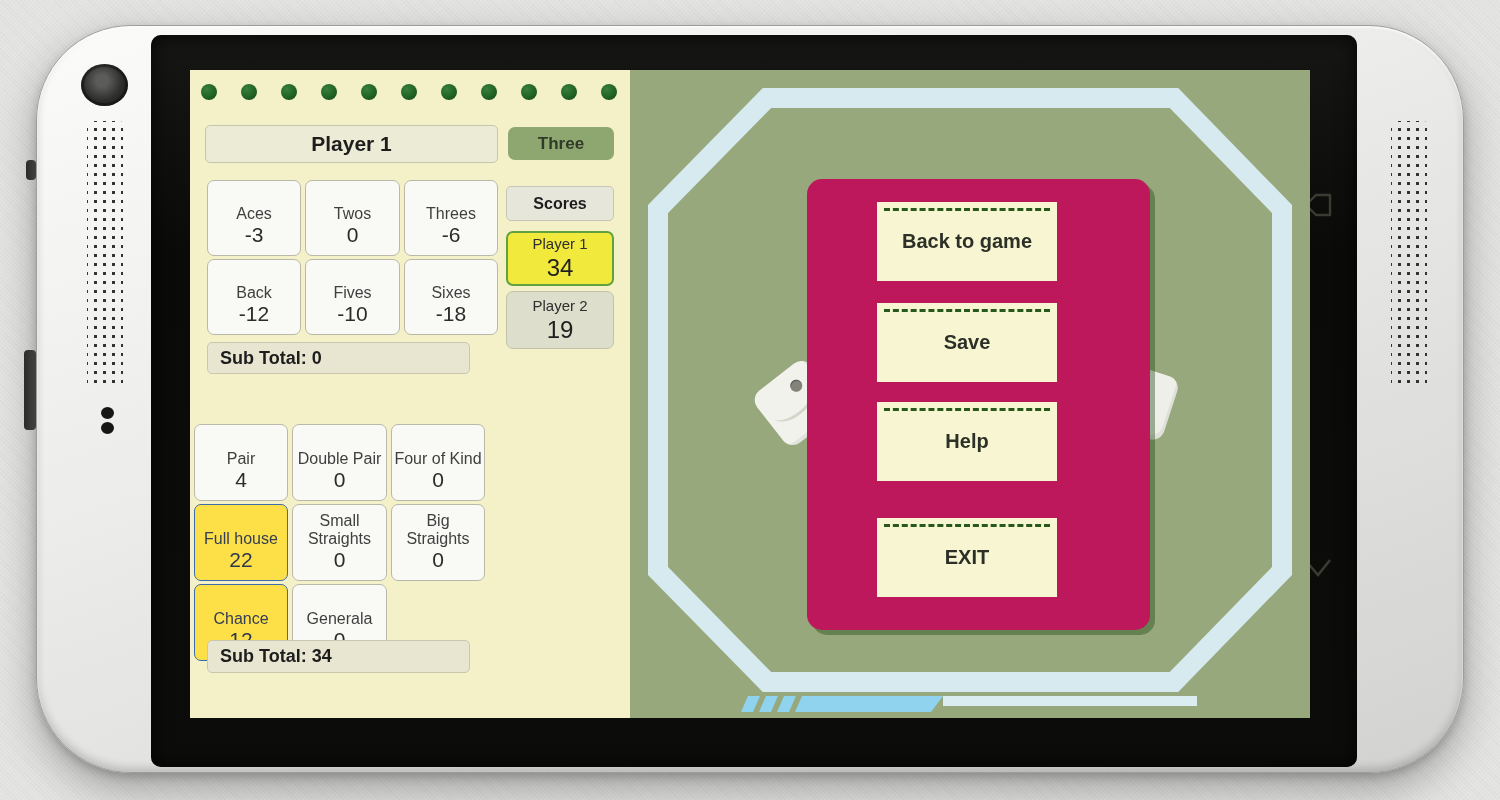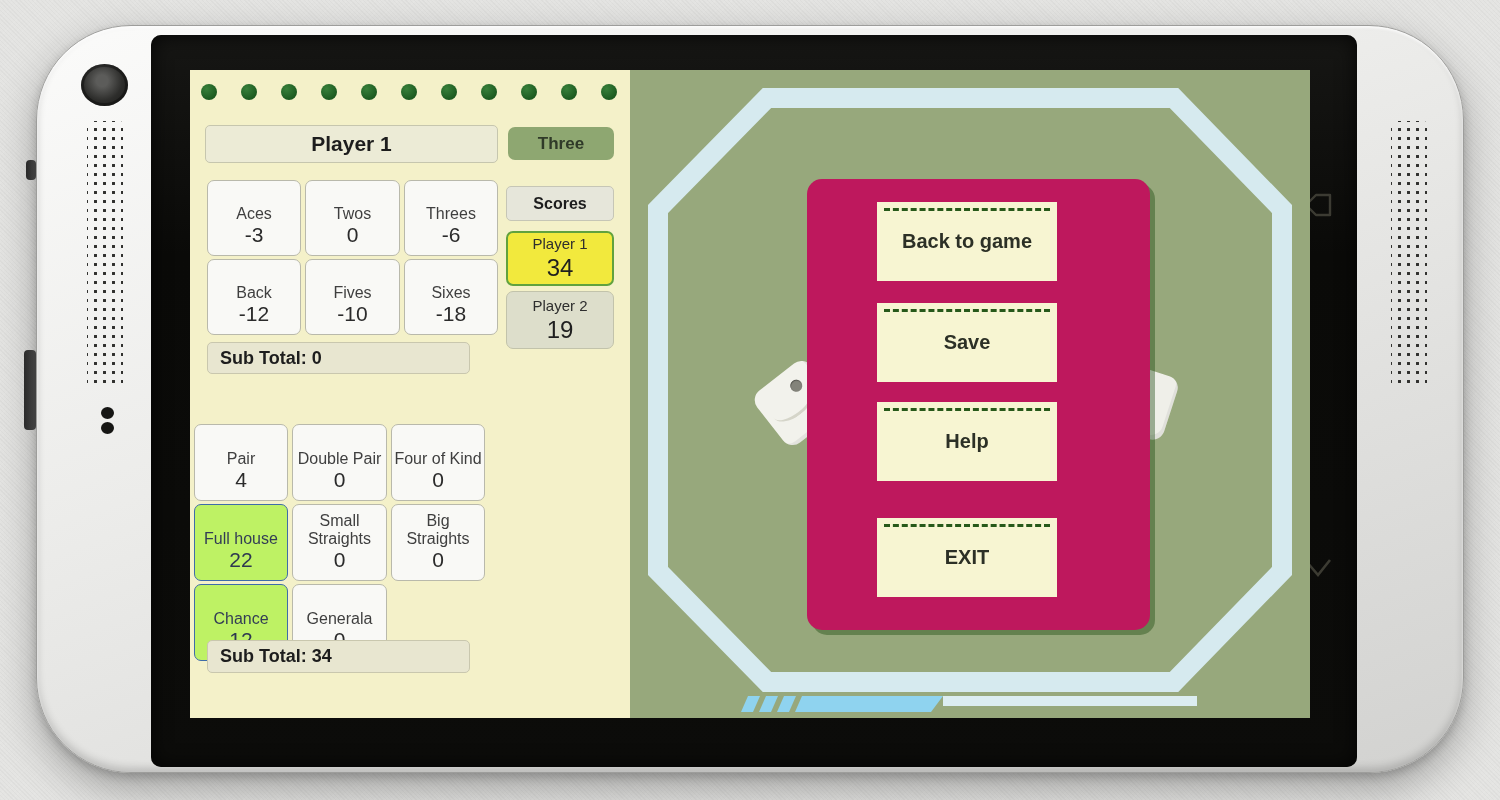--- a/index.html
+++ b/index.html
@@ -59,21 +59,21 @@
 
   
   .grid{display:grid;grid-template-columns:94px 95px 94px;gap:3px 4px;}
   #upper-grid{left:17px;top:110px;grid-auto-rows:76px;}
   #lower-grid{left:4px;top:326px;grid-auto-rows:77px;margin-top:28px;}
   .cell{background:#f9f9f6;border:1px solid #b9b9ab;border-radius:7px;
     display:flex;flex-direction:column;align-items:center;justify-content:flex-end;
     padding:5px 2px 8px;box-sizing:border-box;cursor:pointer;}
   .cell-label{font-size:16px;line-height:18px;color:#3f3f3f;text-align:center;}
   .cell-value{font-size:21px;color:#2b2b2b;}
-  .cell.selected{background:#bef264;border-color:#3e6ca9;}
+  .cell.selected{background:#fde047;border-color:#3e6ca9;}
   .cell.selected .cell-label{color:#333d55;}
   .cell.selected .cell-value{color:#2e3850;}
 
   .subtotal{left:17px;width:263px;height:32px;background:#e8e6d0;border:1px solid #c9c7ae;
     border-radius:5px;display:flex;align-items:center;padding-left:12px;
     font-weight:bold;font-size:18px;color:#1d1d1d;}
   #subtotal-upper{top:272px;} #subtotal-lower{top:570px;height:33px;}
 
   
   .scores-title{left:316px;top:116px;width:108px;height:35px;background:#e6e6da;

